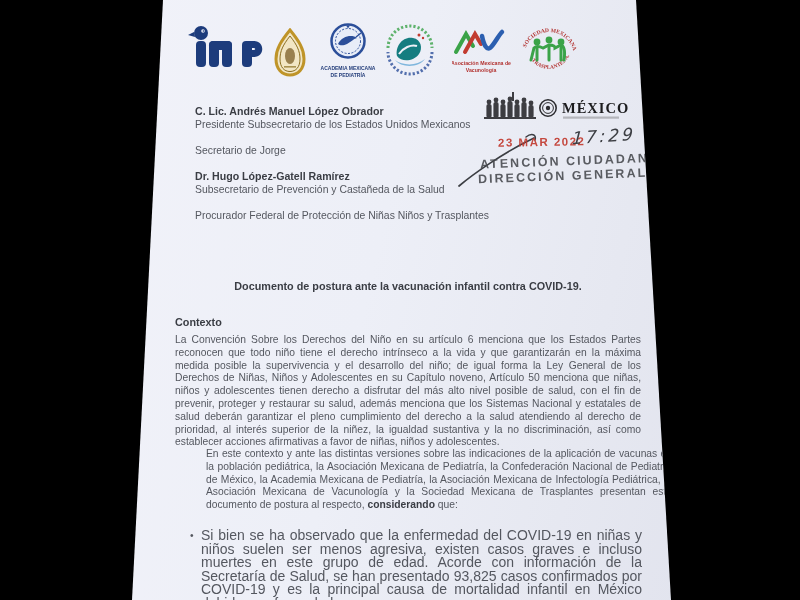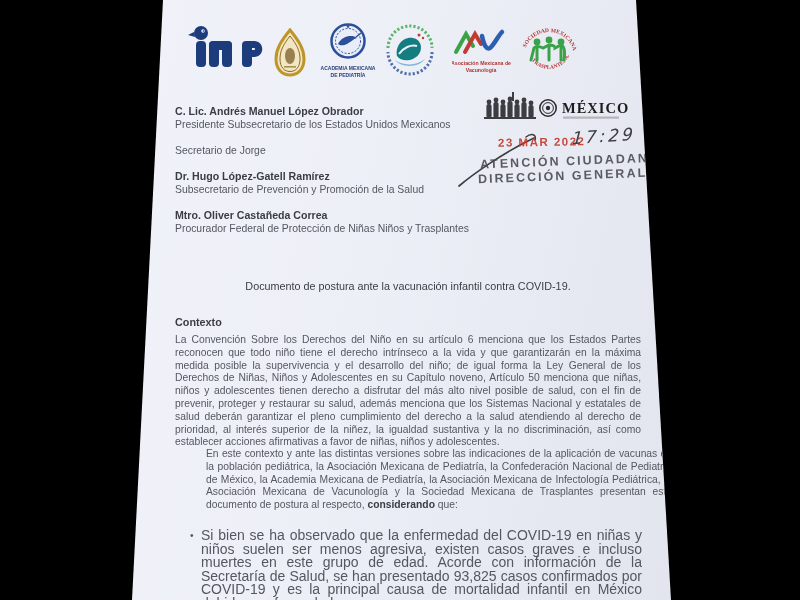--- a/index.html
+++ b/index.html
@@ -10,21 +10,21 @@
   .paper{
     position:absolute;left:120px;top:0;width:560px;height:600px;
     background:linear-gradient(103deg,#f1f2f9 0%,#edeff7 45%,#e6e8f1 80%,#e2e4ee 100%);
     clip-path:polygon(43px 0px,516px 0px,551px 600px,12px 600px);
   }
   .abs{position:absolute;}
   
   .logo{position:absolute;}
   
   .recipients{position:absolute;left:55px;top:105px;width:360px;}
-  .recipient{margin-bottom:13px;}
+  .recipient{margin-bottom:13px;margin-left:20px;}
   .recipient .rname{font-size:10.6px;font-weight:bold;color:#3a3d44;line-height:13px;}
   .recipient .rtitle{font-size:10.4px;color:#54575f;line-height:13px;}
   
   .stamp-date{
     position:absolute;left:378px;top:136px;font-size:11.5px;font-weight:bold;
     color:#c23b30;letter-spacing:1.5px;transform:rotate(-1deg);opacity:.92;
   }
   .stamp-time{
     position:absolute;left:452px;top:126px;font-size:17px;color:#3c3e43;
     font-style:italic;letter-spacing:3px;transform:rotate(-4deg) skewX(-8deg);
@@ -33,21 +33,21 @@
   .stamp-line{
     position:absolute;font-size:12.4px;font-weight:bold;color:#46484d;
     letter-spacing:2.1px;transform:rotate(-2.2deg);opacity:.88;
     font-family:"Liberation Sans",sans-serif;
   }
   #stamp-line1{left:360px;top:154px;}
   #stamp-line2{left:358px;top:169px;}
   
   .doc-title{
     position:absolute;left:55px;top:280px;width:466px;text-align:center;
-    font-size:10.8px;font-weight:normal;color:#3a3d44;
+    font-size:10.8px;font-weight:bold;color:#3a3d44;
   }
   .section-heading{
     position:absolute;left:55px;top:316px;font-size:10.8px;font-weight:bold;color:#3a3d44;
   }
   .para{
     position:absolute;left:55px;width:466px;text-align:justify;
     font-size:10.3px;line-height:12.8px;color:#54575f;
   }
   #para1{top:334px;}
   #para2{top:448px;margin-left:31px;}
@@ -134,24 +134,23 @@
   <div class="recipients">
     <div class="recipient">
       <div class="rname">C. Lic. Andrés Manuel López Obrador</div>
       <div class="rtitle">Presidente Subsecretario de los Estados Unidos Mexicanos</div>
     </div>
     <div class="recipient">
       <div class="rtitle">Secretario de Jorge</div>
     </div>
     <div class="recipient">
       <div class="rname">Dr. Hugo López-Gatell Ramírez</div>
-      <div class="rtitle">Subsecretario de Prevención y Promoción de la Salud</div>
-    </div>
-    <div class="recipient">
-      <div class="rname">Mtro. Oliver Castañeda Correa</div>
+      <div class="rtitle">Subsecretario de Prevención y Castañeda de la Salud</div>
+    </div>
+    <div class="recipient">
       <div class="rtitle">Procurador Federal de Protección de Niñas Niños y Trasplantes</div>
     </div>
   </div>
 
   <svg class="abs" style="left:362px;top:90px" width="170" height="36" viewBox="0 0 170 36">
     <g fill="#2e2e32" opacity="0.92">
       <circle cx="7" cy="12" r="2.4"></circle>
         <rect x="4.4" y="14" width="5.2" height="14" rx="2"></rect>
       <circle cx="14" cy="10" r="2.4"></circle>
         <rect x="11.4" y="12" width="5.2" height="16" rx="2"></rect>

